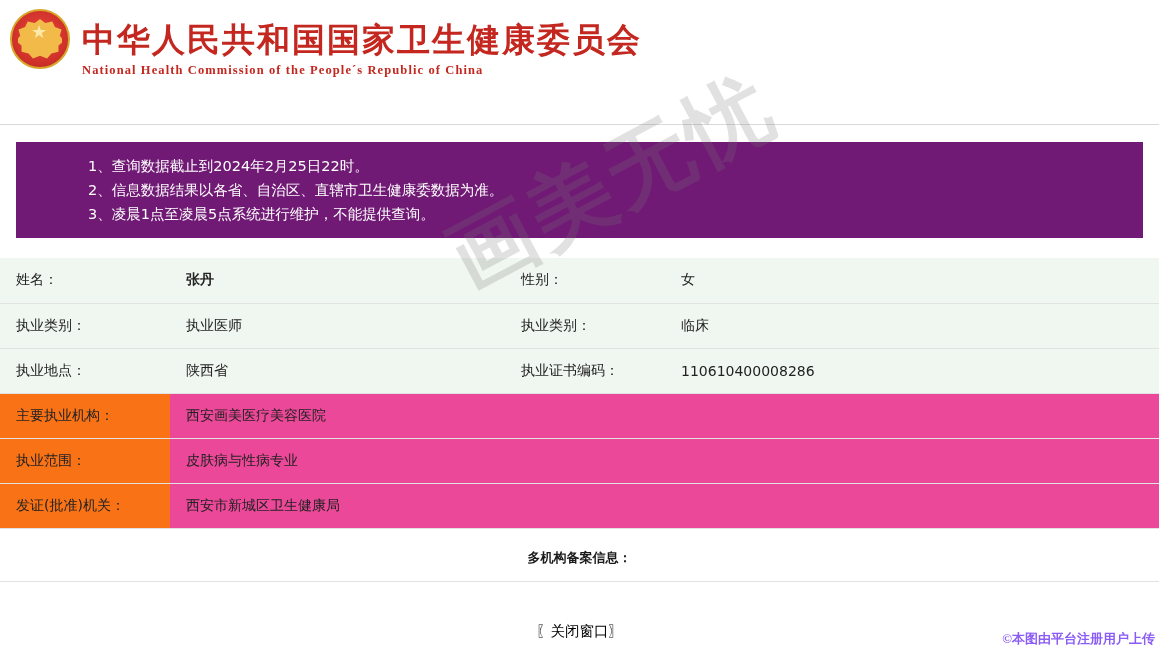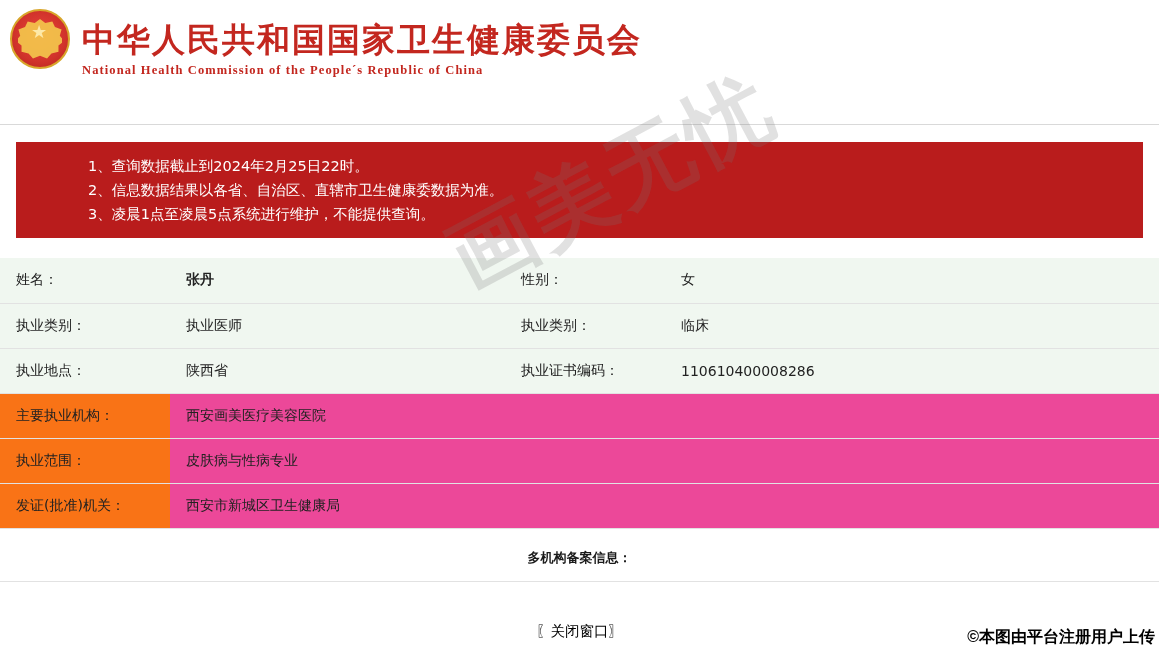--- a/index.html
+++ b/index.html
@@ -95,21 +95,21 @@
     height: 1px;
     background: #d9d9d9;
   }
 
   
   .notice {
     position: absolute;
     left: 16px;
     top: 142px;
     width: 1127px;
-    background: #b91c1c;
+    background: #701a75;
     color: #ffffff;
     box-sizing: border-box;
     padding: 12px 0 12px 0;
     font-family: "DejaVu Sans", sans-serif;
   }
   .notice-line {
     font-size: 14.5px;
     line-height: 24px;
     padding-left: 72px;
     white-space: nowrap;
@@ -198,24 +198,24 @@
     transform: rotate(-28deg);
     transform-origin: left top;
     white-space: nowrap;
     pointer-events: none;
     letter-spacing: 4px;
   }
   .corner-watermark {
     position: absolute;
     right: 4px;
     bottom: 2px;
-    font-family: Liberation Sans, sans-serif;
-    font-size: 16px;
-    font-weight: bold;
-    color: #000000;
+    font-family: Liberation Serif, serif;
+    font-size: 13px;
+    font-weight: bold;
+    color: #8b5cf6;
     white-space: nowrap;
   }
 </style>
 </head>
 <body>
 
 <div class="header-banner">
   <div class="emblem">
     <div class="emblem-circle"></div>
     <div class="emblem-gear"></div>

